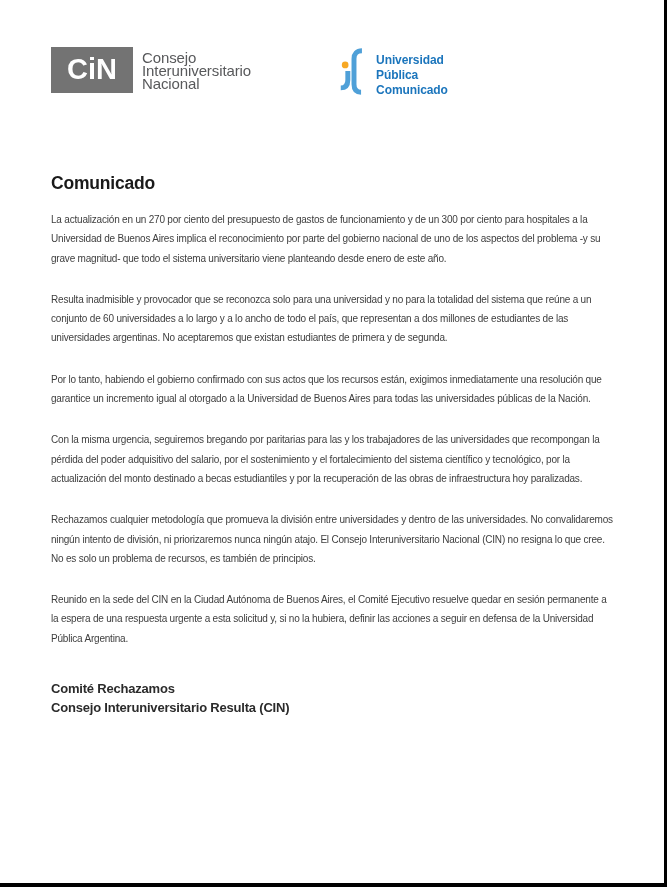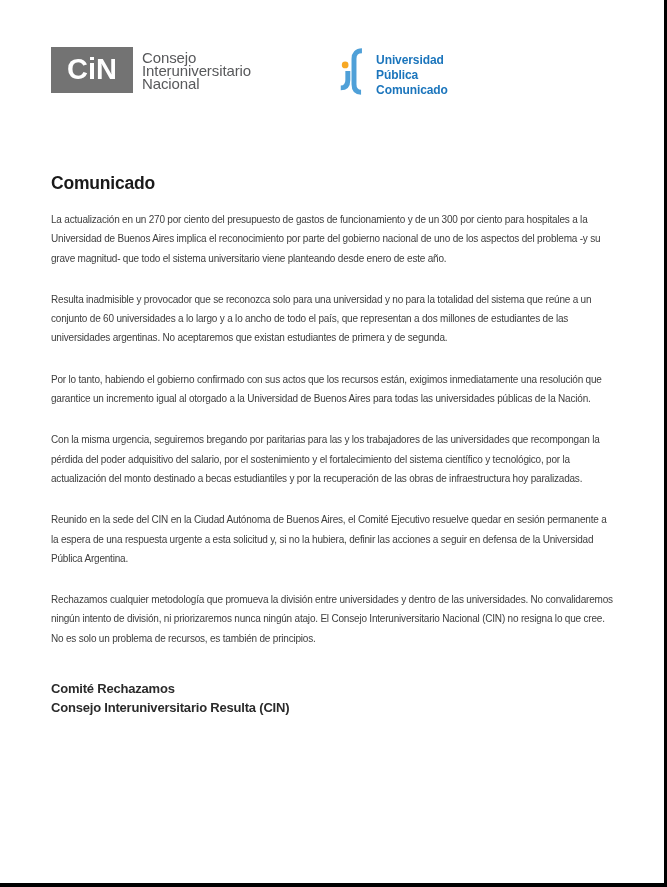--- a/index.html
+++ b/index.html
@@ -118,22 +118,22 @@
 
   </div>
 
   <h1 class="doc-title">Comunicado</h1>
 
   <div class="doc-body">
     <p>La actualización en un 270 por ciento del presupuesto de gastos de funcionamiento y de un 300 por ciento para hospitales a la Universidad de Buenos Aires implica el reconocimiento por parte del gobierno nacional de uno de los aspectos del problema -y su grave magnitud- que todo el sistema universitario viene planteando desde enero de este año.</p>
     <p>Resulta inadmisible y provocador que se reconozca solo para una universidad y no para la totalidad del sistema que reúne a un conjunto de 60 universidades a lo largo y a lo ancho de todo el país, que representan a dos millones de estudiantes de las universidades argentinas. No aceptaremos que existan estudiantes de primera y de segunda.</p>
     <p>Por lo tanto, habiendo el gobierno confirmado con sus actos que los recursos están, exigimos inmediatamente una resolución que garantice un incremento igual al otorgado a la Universidad de Buenos Aires para todas las universidades públicas de la Nación.</p>
     <p>Con la misma urgencia, seguiremos bregando por paritarias para las y los trabajadores de las universidades que recompongan la pérdida del poder adquisitivo del salario, por el sostenimiento y el fortalecimiento del sistema científico y tecnológico, por la actualización del monto destinado a becas estudiantiles y por la recuperación de las obras de infraestructura hoy paralizadas.</p>
+    <p>Rechazamos cualquier metodología que promueva la división entre universidades y dentro de las universidades. No convalidaremos ningún intento de división, ni priorizaremos nunca ningún atajo. El Consejo Interuniversitario Nacional (CIN) no resigna lo que cree. No es solo un problema de recursos, es también de principios.</p>
     <p>Reunido en la sede del CIN en la Ciudad Autónoma de Buenos Aires, el Comité Ejecutivo resuelve quedar en sesión permanente a la espera de una respuesta urgente a esta solicitud y, si no la hubiera, definir las acciones a seguir en defensa de la Universidad Pública Argentina.</p>
-    <p>Rechazamos cualquier metodología que promueva la división entre universidades y dentro de las universidades. No convalidaremos ningún intento de división, ni priorizaremos nunca ningún atajo. El Consejo Interuniversitario Nacional (CIN) no resigna lo que cree. No es solo un problema de recursos, es también de principios.</p>
   </div>
 
   <div class="doc-footer">
     <div class="sig">Comité Rechazamos</div>
     <div class="sig">Consejo Interuniversitario Resulta (CIN)</div>
   </div>
 
 </div>
 
 </body></html>

